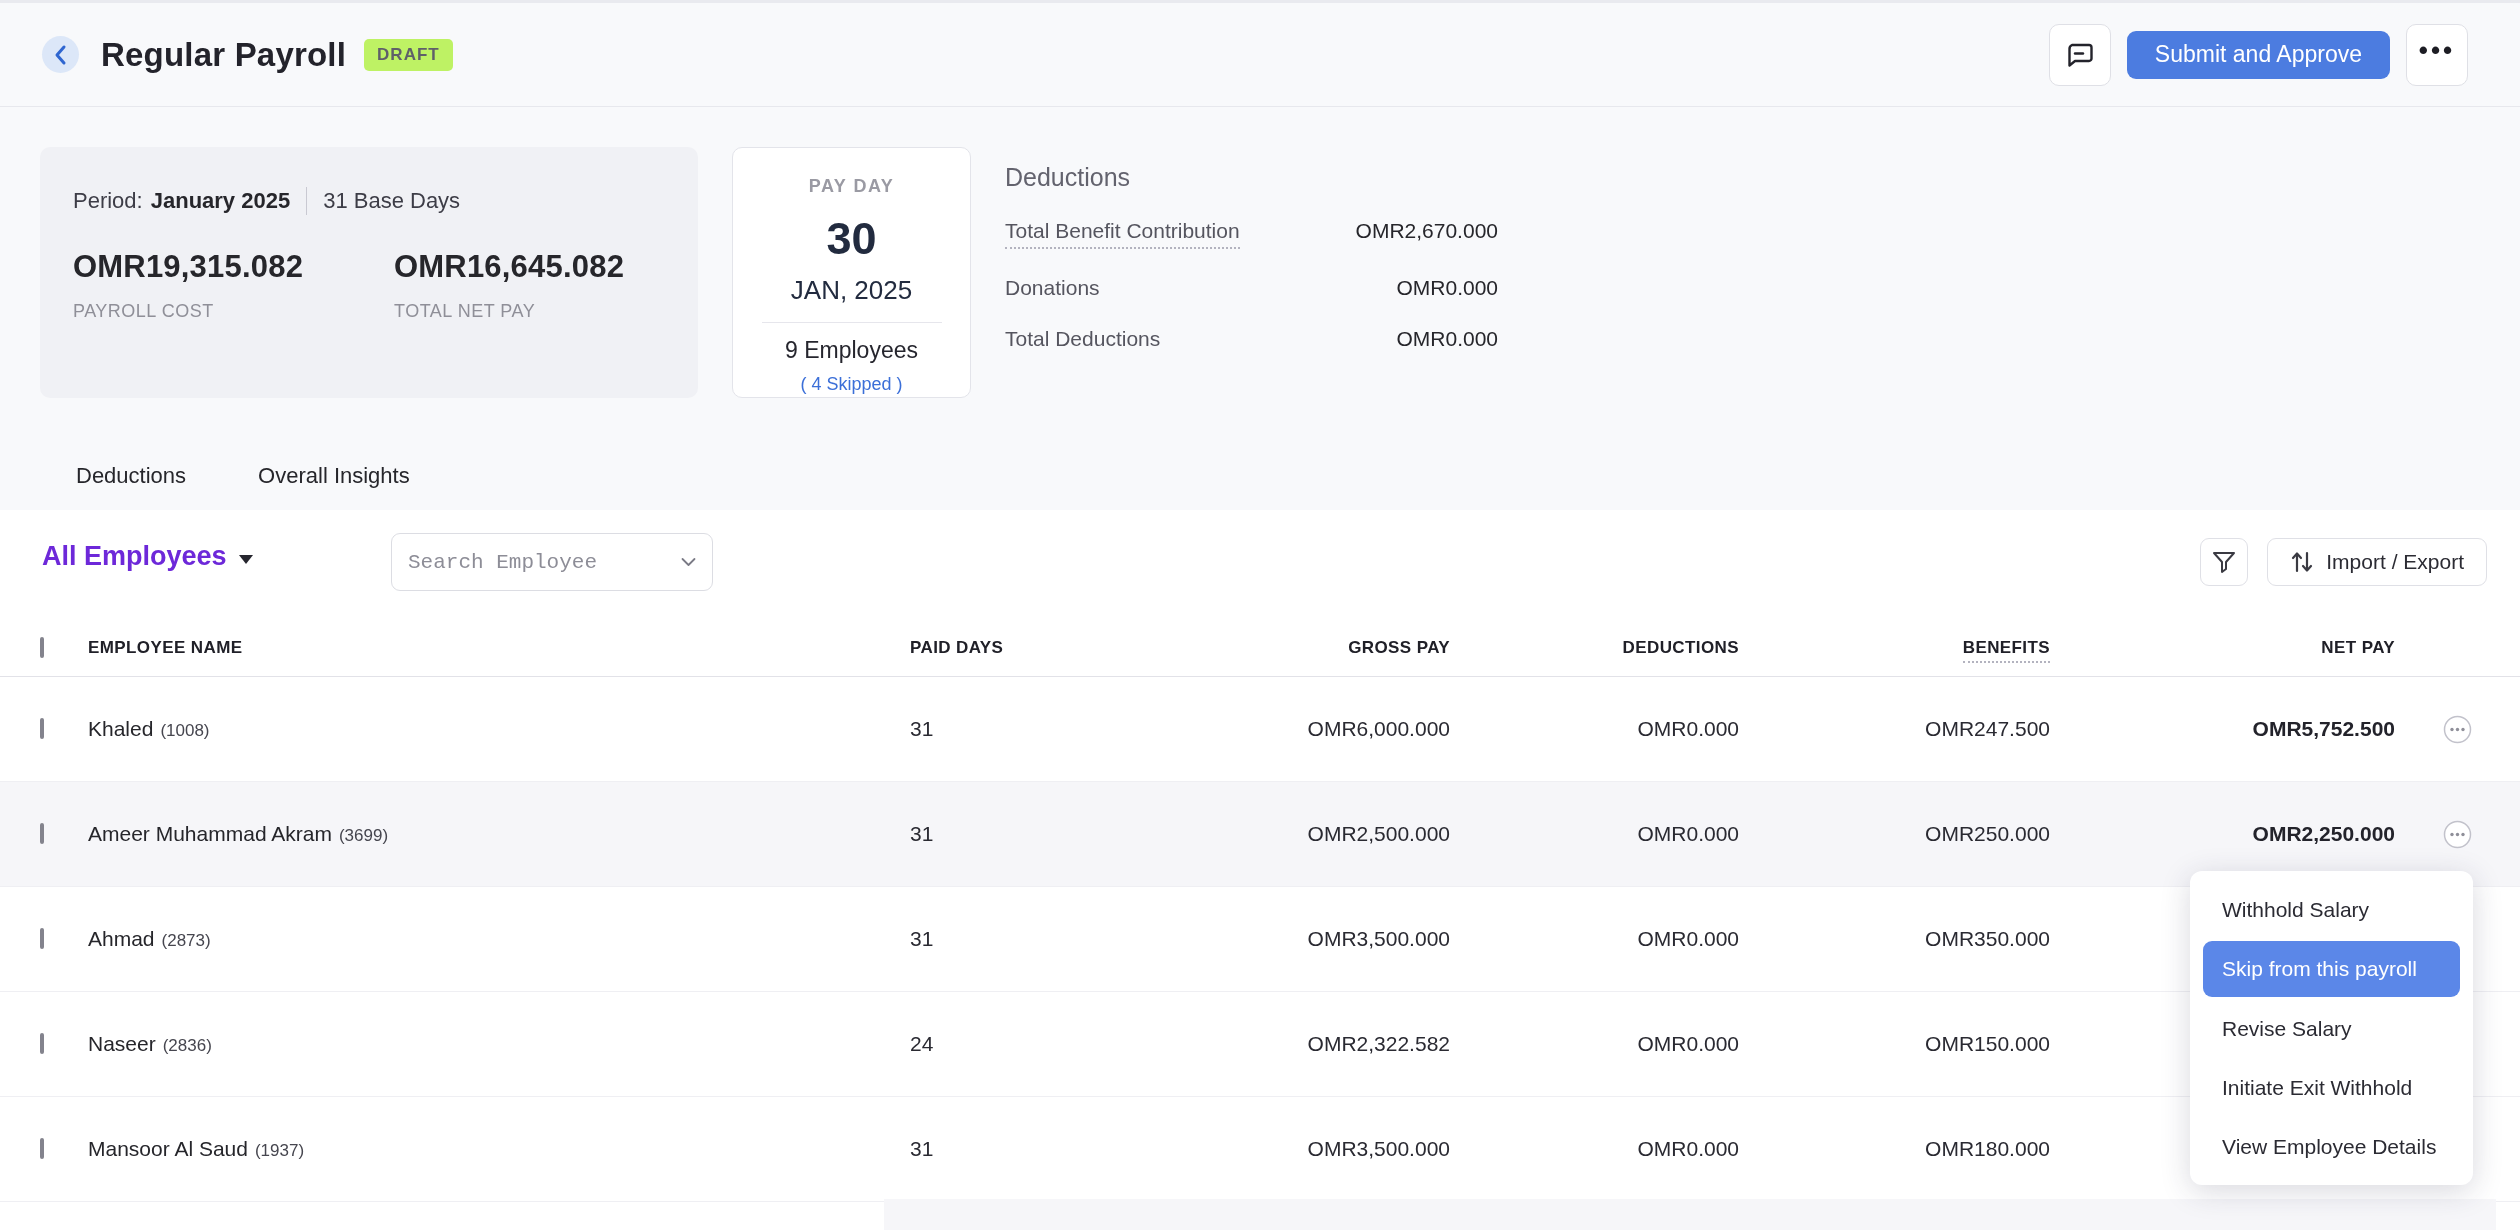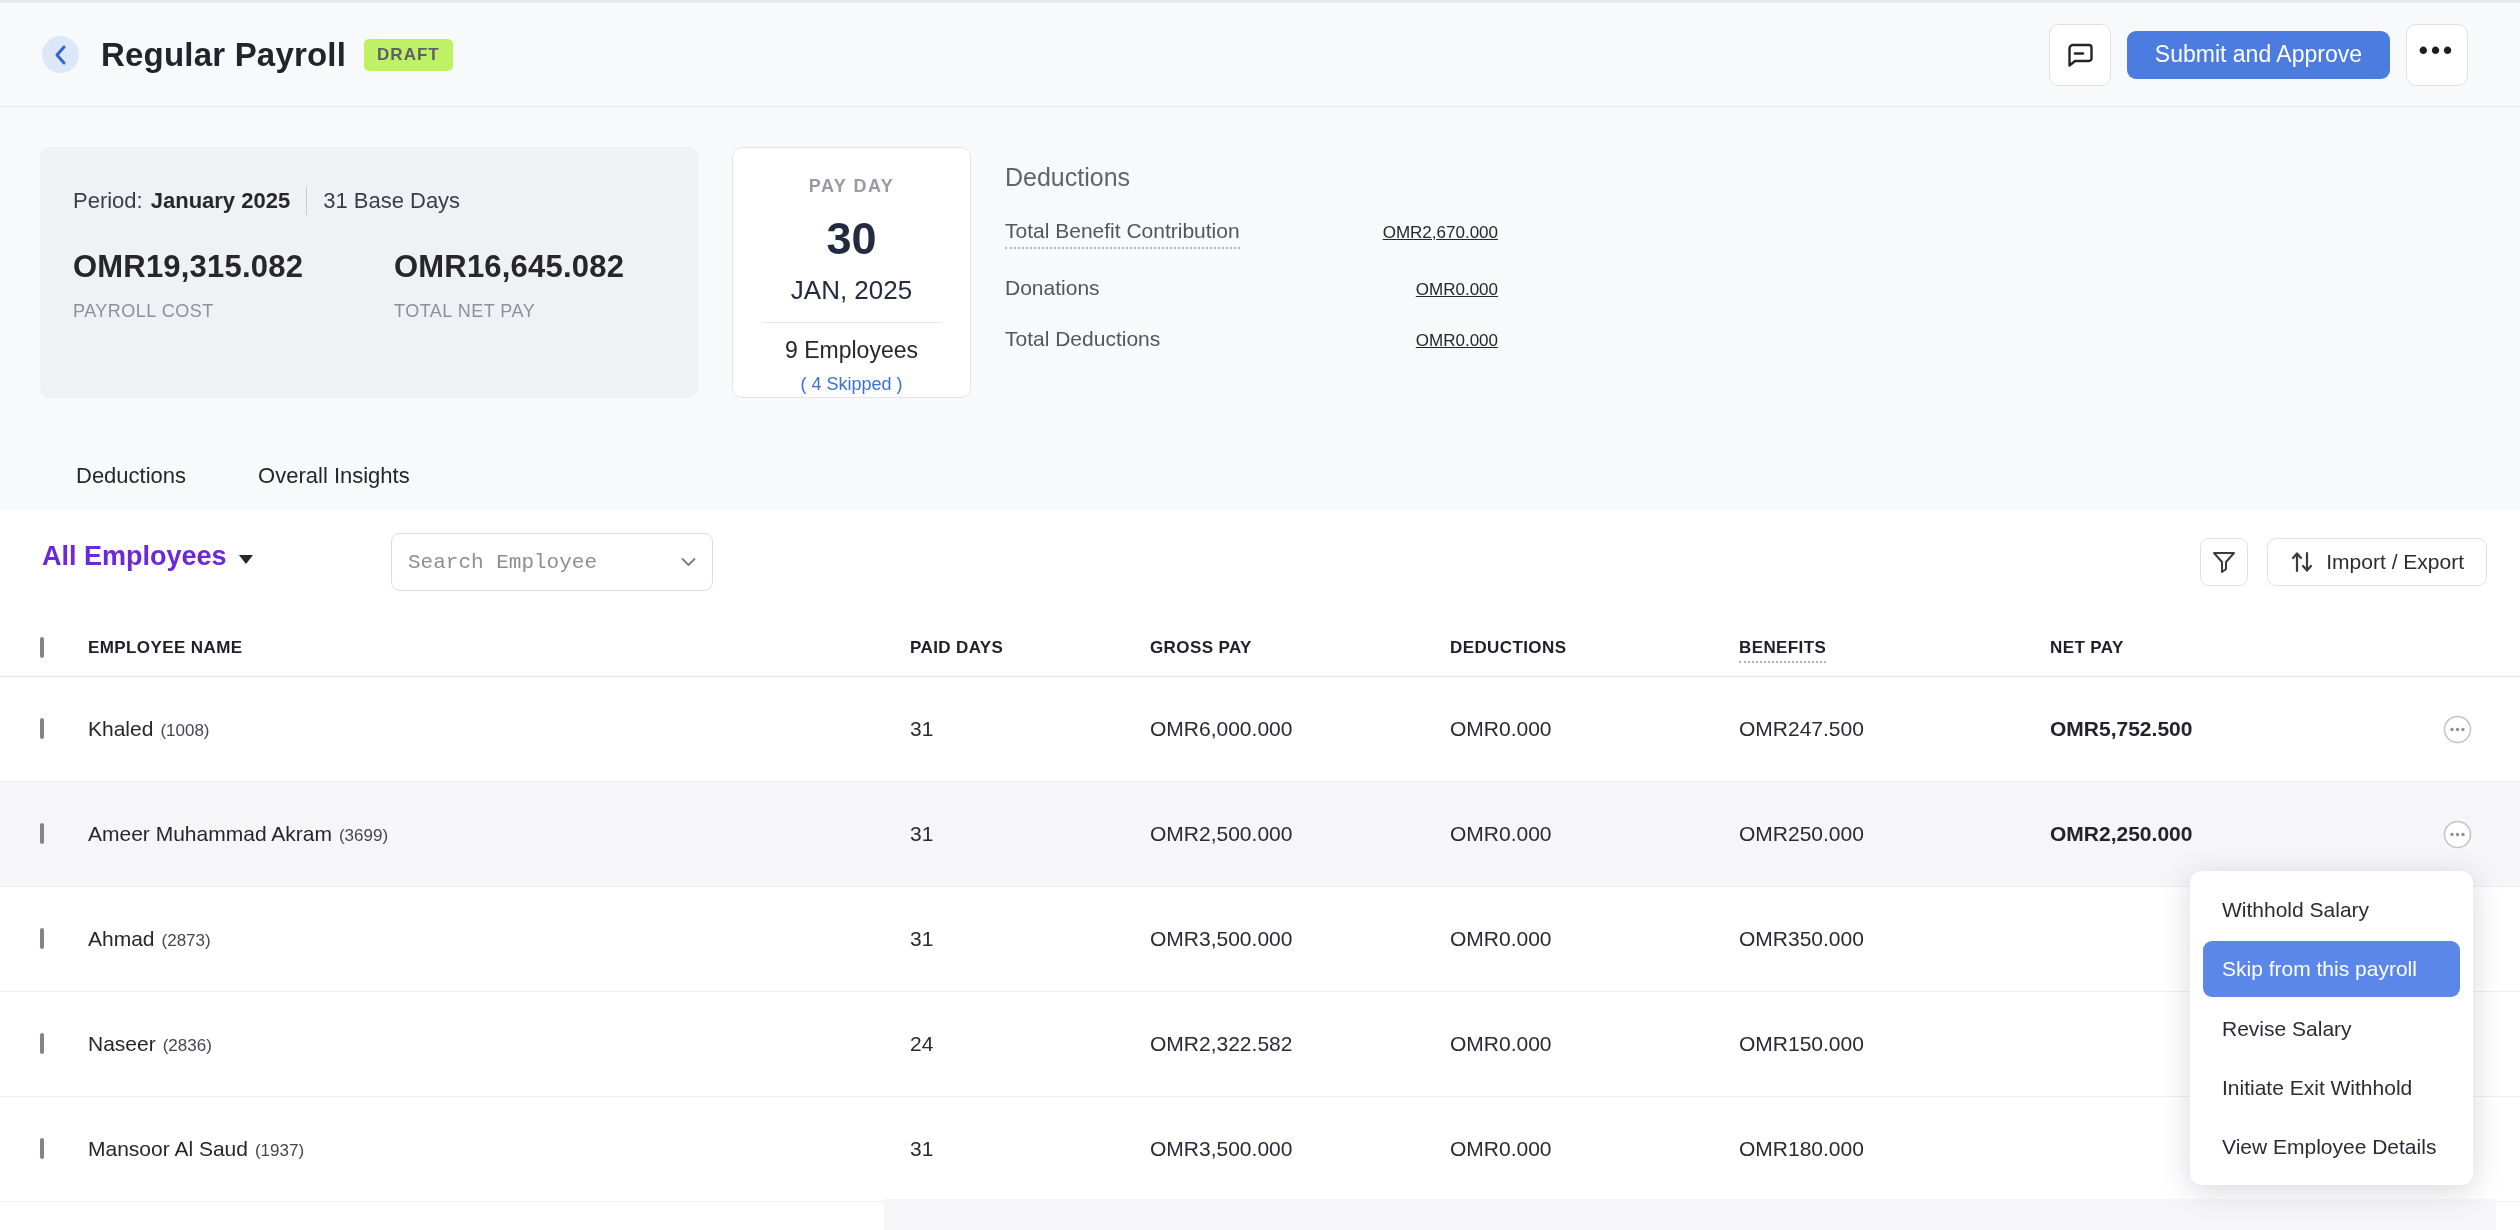--- a/index.html
+++ b/index.html
@@ -42,21 +42,21 @@
   .payday-monthyear { font-size:26px; color:#222b3f; margin-top:10px; }
   .payday-divider { width:180px; height:1px; background:#e6e6ec; margin:16px auto 0; }
   .payday-emp { font-size:23px; color:#26262e; margin-top:14px; }
   .payday-skipped { font-size:18px; color:#3b6fd8; margin-top:10px; cursor:pointer; }
 
   .deductions-panel { position:absolute; left:1005px; top:163px; width:493px; }
   .deductions-title { font-size:25px; font-weight:500; color:#63636e; }
   .ded-row { display:flex; justify-content:space-between; align-items:baseline; margin-top:27px; }
   .ded-label { font-size:21px; color:#55555f; }
   .ded-label.dotted { border-bottom:2px dotted #b3b3bf; padding-bottom:4px; }
-  .ded-value { font-size:17px; color:#26262b;text-decoration:underline; }
+  .ded-value { font-size:21px; color:#26262b; }
 
   
   .tabs { position:absolute; left:40px; top:441px; display:flex; align-items:flex-end; height:69px; }
   .tab { font-size:22px; color:#26262b; padding:0 36px; height:69px; display:flex; align-items:center; cursor:pointer; }
   .tab.active { position:relative; background:#fff; font-weight:700; border-radius:10px 0 0 0; padding:0 44px 0 38px; }
   .tab.active::before { content:""; position:absolute; top:0; left:0; right:-6px; height:5px;
                         background:#3e6ee0; border-radius:4px 4px 0 0; }
   .tab.active::after { content:""; position:absolute; top:0; right:-17px; width:36px; height:100%;
                        background:#fff; transform:skewX(14deg); border-radius:0 8px 0 0; z-index:-0; }
 
@@ -76,21 +76,21 @@
   .sq-btn { width:48px; height:48px; background:#fff; border:1px solid #dfe0e6; border-radius:9px;
             display:flex; align-items:center; justify-content:center; cursor:pointer; }
   .wide-btn { height:48px; background:#fff; border:1px solid #dfe0e6; border-radius:9px; padding:0 22px;
               display:flex; align-items:center; gap:12px; font-size:21px; color:#2b2b33; font-family:inherit; cursor:pointer; }
 
   
   .row-grid { display:grid; grid-template-columns:48px 822px 240px 300px 289px 311px 345px 125px;
               align-items:center; padding-left:40px; }
   .thead { height:58px; margin-top:28px; border-bottom:1px solid #e2e2e8; }
   .th { font-size:17px; font-weight:700; color:#202028; letter-spacing:.4px; }
-  .c-num { text-align:left; }
+  .c-num { text-align:right; }
   .dotted-u { border-bottom:2px dotted #b3b3bf; padding-bottom:4px; }
   .checkbox { width:23px; height:23px; border:2px solid #83838d; border-radius:6px; background:#fff; cursor:pointer; }
   .trow { height:105px; border-bottom:1px solid #efeff3; background:#fff; }
   .trow.highlight { background:#f6f6f9; }
   .emp-name { font-size:21px; color:#26262b; }
   .emp-id { font-size:17px; color:#46464f; margin-left:7px; }
   .cell-val { font-size:21px; color:#2a2a32; }
   .net { font-weight:700; color:#23232b; }
   .c-icon { display:flex; justify-content:center; }
   .row-menu-btn { background:none; border:none; cursor:pointer; display:flex; }

